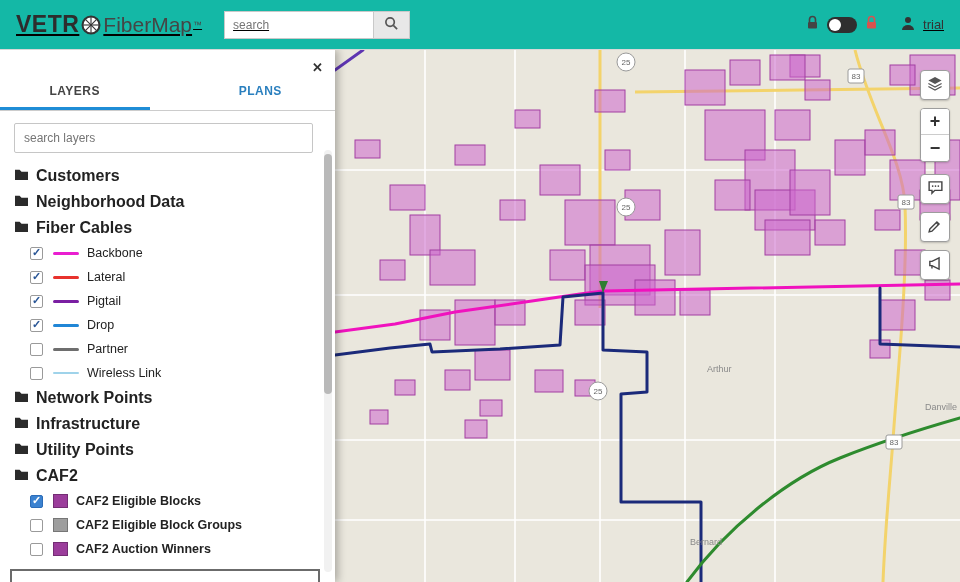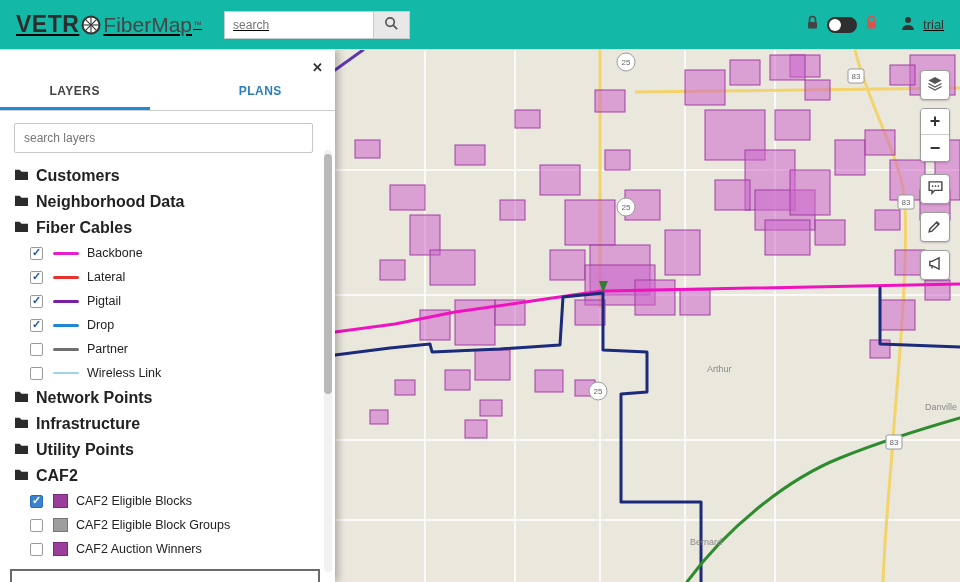--- a/index.html
+++ b/index.html
@@ -43,21 +43,21 @@
   .child { display:flex; align-items:center; height:24px; padding-left:30px;text-align:center; }
   .cb { width:13px; height:13px; border:1px solid #9a9a9a; border-radius:2px; background:#fff; position:relative;
         flex:0 0 auto; cursor:pointer; }
   .cb.checked::after { content:"✓"; position:absolute; left:1px; top:-2px; font-size:11px; color:#2b5797; font-weight:700; }
   .cb.blue { background:#3b82d0; border-color:#2b6cb8; }
   .cb.blue::after { color:#fff; }
   .swatch-line { width:26px; height:3px; border-radius:2px; margin:0 8px 0 10px; flex:0 0 auto; }
   .swatch-line.thin { height:2px; }
   .swatch-rect { width:15px; height:14px; margin:0 8px 0 10px; border:1px solid rgba(0,0,0,.25); flex:0 0 auto; }
   .clabel { font-size:12.5px; color:#222; }
-  .clabel.b { font-weight:400; }
+  .clabel.b { font-weight:700; }
   .scrollbar { position:absolute; top:100px; right:3px; bottom:10px; width:8px; background:#f1f1f1; border-radius:4px; }
   .scrollbar .thumb { position:absolute; top:4px; left:0; width:8px; height:240px; background:#b9b9b9; border-radius:4px; }
   .partial-box { position:absolute; left:10px; bottom:0; width:310px; height:13px; background:#fff;
                  border:2px solid #6b6b6b; border-bottom:none; }
 
   
   .map-area { position:absolute; top:50px; left:335px; width:625px; height:456px; z-index:10; }
   #map-svg { display:block; width:625px; height:532px; }
   .map-controls { position:absolute; right:8px; top:20px; width:32px; }
   .mbtn { width:30px; height:30px; background:#fff; border:1px solid #9d9d9d; border-radius:4px;

